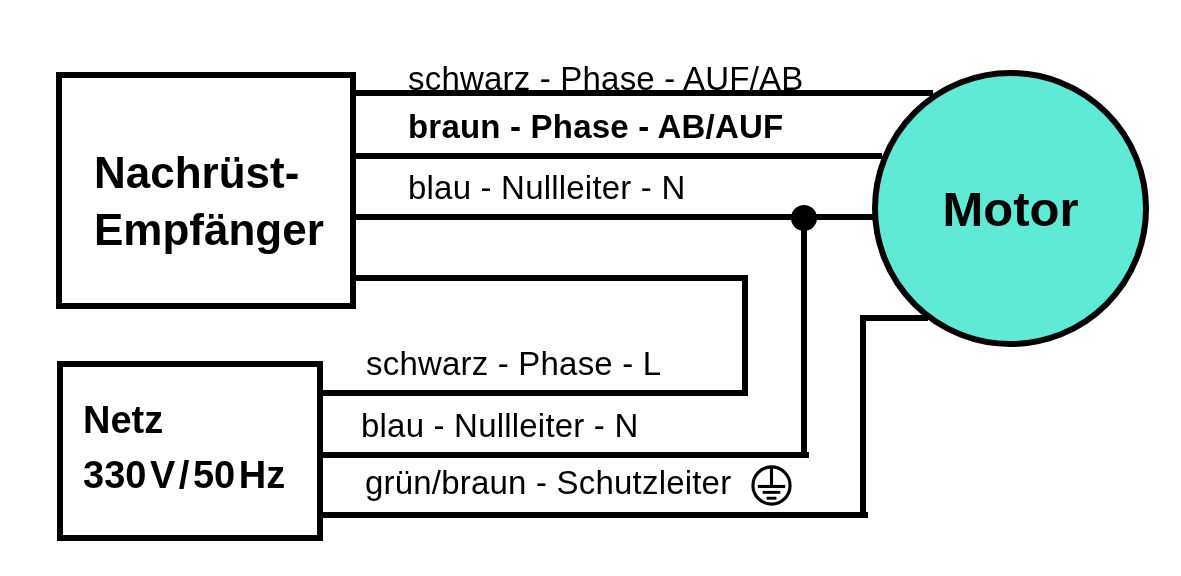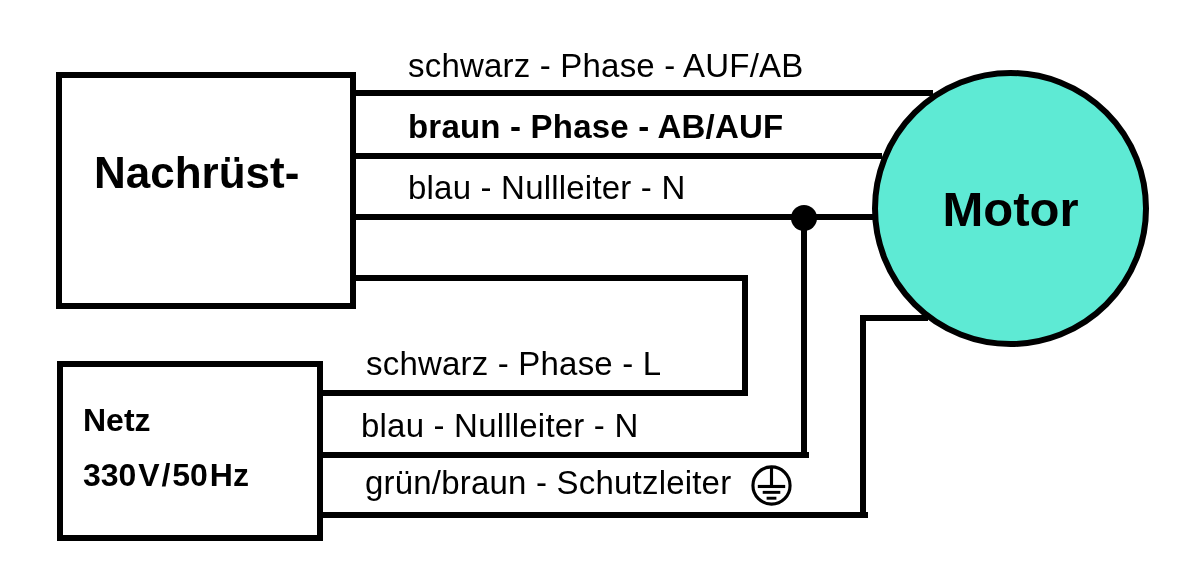--- a/index.html
+++ b/index.html
@@ -23,21 +23,21 @@
     background: #ffffff;
   }
   #receiver-box { left: 56px; top: 72px; width: 300px; height: 237px; }
   #mains-box    { left: 57px; top: 361px; width: 266px; height: 180px; }
   .box-label {
     position: absolute;
     font-weight: bold;
     white-space: nowrap;
   }
   #receiver-label { left: 32px; top: 66px; font-size: 44px; line-height: 57px; }
-  #mains-label    { left: 20px; top: 26px; font-size: 32px; line-height: 55px; word-spacing: -7px; }
+  #mains-label    { left: 20px; top: 26px; font-size: 38px; line-height: 55px; word-spacing: -7px; }
   #motor-circle {
     position: absolute;
     left: 872px; top: 70px;
     width: 277px; height: 277px;
     border: 6px solid #000000;
     border-radius: 50%;
     box-sizing: border-box;
     background: #5eead4;
     display: flex;
     align-items: center;
@@ -72,36 +72,37 @@
   }
 </style>
 </head>
 <body>
 
 <div id="canvas">
 
   <div class="box" id="receiver-box">
     <div class="box-label" id="receiver-label">
       <div>Nachrüst-</div>
+      <div>Empfänger</div>
     </div>
   </div>
 
   <div class="box" id="mains-box">
     <div class="box-label" id="mains-label">
       <div>Netz</div>
       <div>330 V / 50 Hz</div>
     </div>
   </div>
 
   <div id="motor-circle">
     <span id="motor-label">Motor</span>
   </div>
 
   <div class="wire" style="left:355px; top:90px; width:578px; height:6px;"></div>
-  <div class="wire-label" style="left:408px; top:47px;">schwarz - Phase - AUF/AB</div>
+  <div class="wire-label" style="left:408px; top:60px;">schwarz - Phase - AUF/AB</div>
 
   <div class="wire" style="left:355px; top:153px; width:527px; height:6px;"></div>
   <div class="wire-label" style="left:408px; top:108px;font-weight:bold;">braun - Phase - AB/AUF</div>
 
   <div class="wire" style="left:355px; top:214px; width:518px; height:6px;"></div>
   <div class="wire-label" style="left:408px; top:169px;">blau - Nullleiter - N</div>
 
   <div class="wire" style="left:355px; top:275px; width:393px; height:6px;"></div>
   <div class="wire" style="left:742px; top:275px; width:6px; height:121px;"></div>
 

